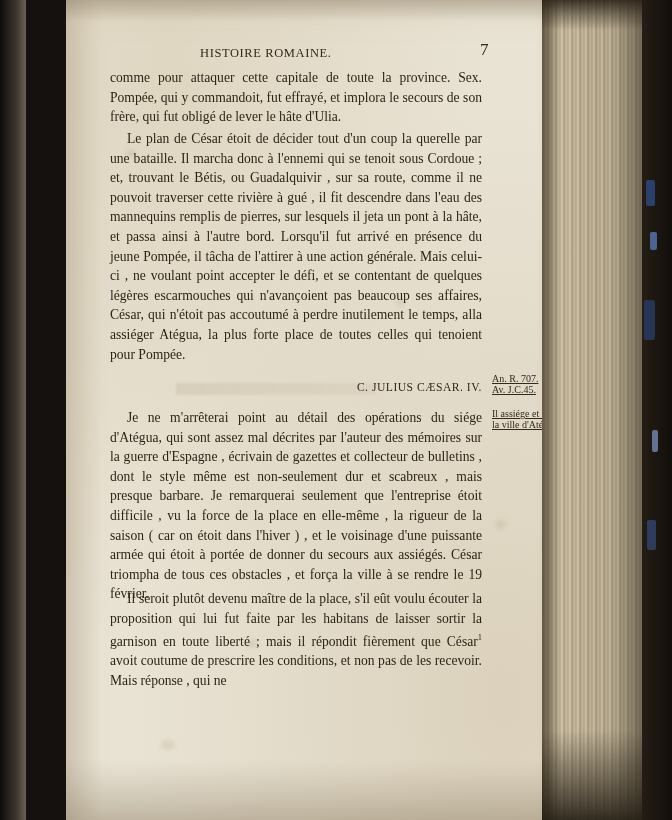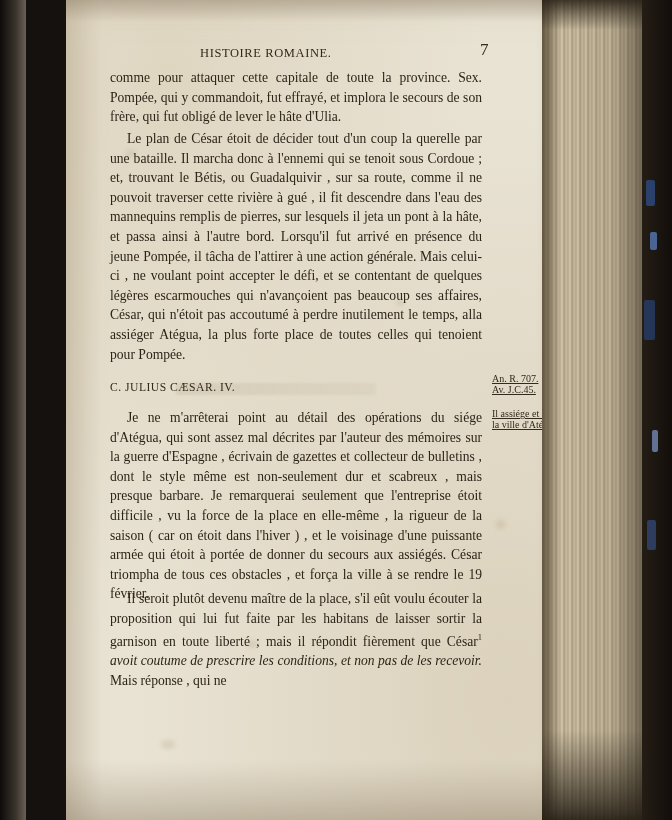--- a/index.html
+++ b/index.html
@@ -113,21 +113,21 @@
     color: #2d2418;
   }
   .body-block p { margin: 0; text-indent: 17px; }
   .body-block p.noindent { text-indent: 0; }
   #para-1 { top: 68px; }
   #para-2 { top: 129px; }
   #section-line {
     position: absolute;
     left: 28px; top: 381px;
     width: 372px;
-    text-align: left;
+    text-align: right;
     font-variant: small-caps;
     font-size: 11.6px;
     letter-spacing: 0.5px;
     color: #33291c;
   }
   #para-3 { top: 408px; }
   #para-4 { top: 589px; }
   .sidenote {
     position: absolute;
     font-size: 10px;
@@ -148,21 +148,21 @@
   }
   .footnote {
     position: absolute;
     left: 28px; top: 697px;
     width: 372px;
     font-size: 10.2px;
     line-height: 13px;
     color: #33291c;
   }
   .footnote .fnum { font-size: 7.5px; vertical-align: super; }
-  .it { font-style: italic; }
+  .it { }
   .sup { font-size: 8.5px; vertical-align: super; }
   
   .showthrough {
     position: absolute;
     left: 110px; top: 383px;
     width: 200px; height: 12px;
     background: linear-gradient(to right, rgba(120,105,80,0.25), rgba(120,105,80,0.12));
     filter: blur(1.1px);
     opacity: .5;
   }

